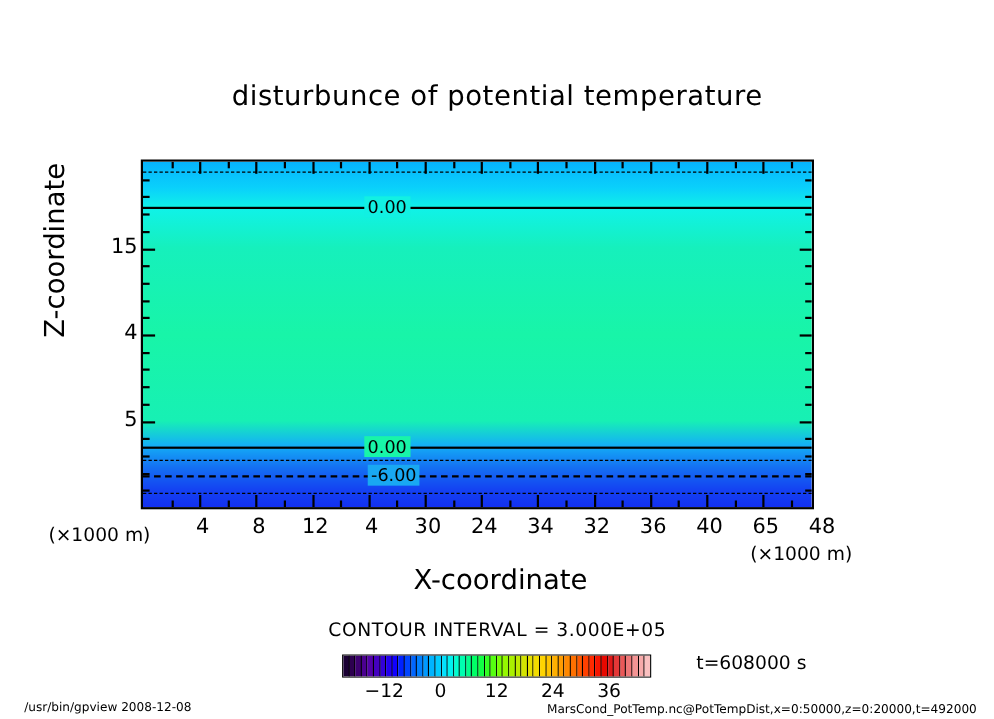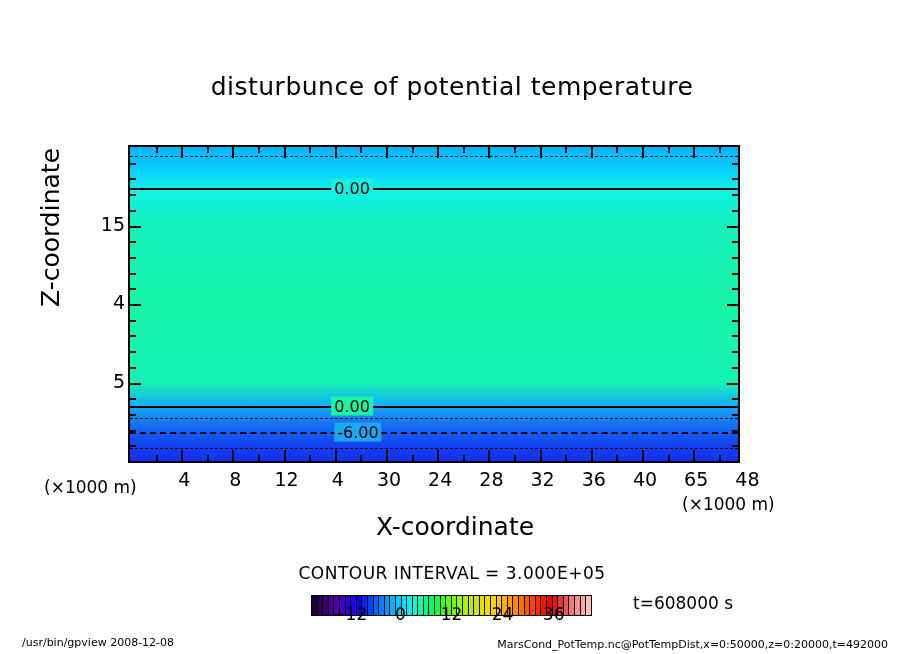--- a/index.html
+++ b/index.html
@@ -302,21 +302,21 @@
     </div>
 </div>
 
 <div class="abs" id="xtick-labels" style="left:133px; top:468px; width:644px; height:26px;">
     <div class="xtick-label" style="left: 51.2px;">4</div>
     <div class="xtick-label" style="left: 102.4px;">8</div>
     <div class="xtick-label" style="left: 153.6px;">12</div>
     <div class="xtick-label" style="left: 204.8px;">4</div>
     <div class="xtick-label" style="left: 256px;">30</div>
     <div class="xtick-label" style="left: 307.2px;">24</div>
-    <div class="xtick-label" style="left: 358.4px;">28</div>
+    <div class="xtick-label" style="left: 358.4px;">34</div>
     <div class="xtick-label" style="left: 409.6px;">32</div>
     <div class="xtick-label" style="left: 460.8px;">36</div>
     <div class="xtick-label" style="left: 512px;">40</div>
     <div class="xtick-label" style="left: 563.2px;">65</div>
     <div class="xtick-label" style="left: 614.4px;">48</div>
   </div>
 
 <div class="abs" id="ytick-labels" style="left:73px; top:145px; width:52px; height:318px;">
     <div class="ytick-label" style="top: 235.5px; right: 0px; width: 52px;">5</div>
     <div class="ytick-label" style="top: 157px; right: 0px; width: 52px;">4</div>
@@ -376,21 +376,21 @@
     <div class="cb-cell" style="background: rgb(232, 8, 0);"></div>
     <div class="cb-cell" style="background: rgb(224, 24, 24);"></div>
     <div class="cb-cell" style="background: rgb(228, 56, 56);"></div>
     <div class="cb-cell" style="background: rgb(234, 88, 88);"></div>
     <div class="cb-cell" style="background: rgb(239, 120, 120);"></div>
     <div class="cb-cell" style="background: rgb(244, 148, 148);"></div>
     <div class="cb-cell" style="background: rgb(247, 170, 170);"></div>
     <div class="cb-cell" style="background: rgb(250, 192, 192);"></div>
   </div>
 
-<div class="abs" id="colorbar-ticks" style="left:311px; top:604px; width:281px; height:24px;">
+<div class="abs" id="colorbar-ticks" style="left:311px; top:619px; width:281px; height:24px;">
     <div class="cbtick-label" style="left: 38.3182px;">−12</div>
     <div class="cbtick-label" style="left: 89.4091px;">0</div>
     <div class="cbtick-label" style="left: 140.5px;">12</div>
     <div class="cbtick-label" style="left: 191.591px;">24</div>
     <div class="cbtick-label" style="left: 242.682px;">36</div>
   </div>
 
 <div class="abs" id="time-label">t=608000 s</div>
 
 <div class="abs" id="footer-left">/usr/bin/gpview  2008-12-08</div>

